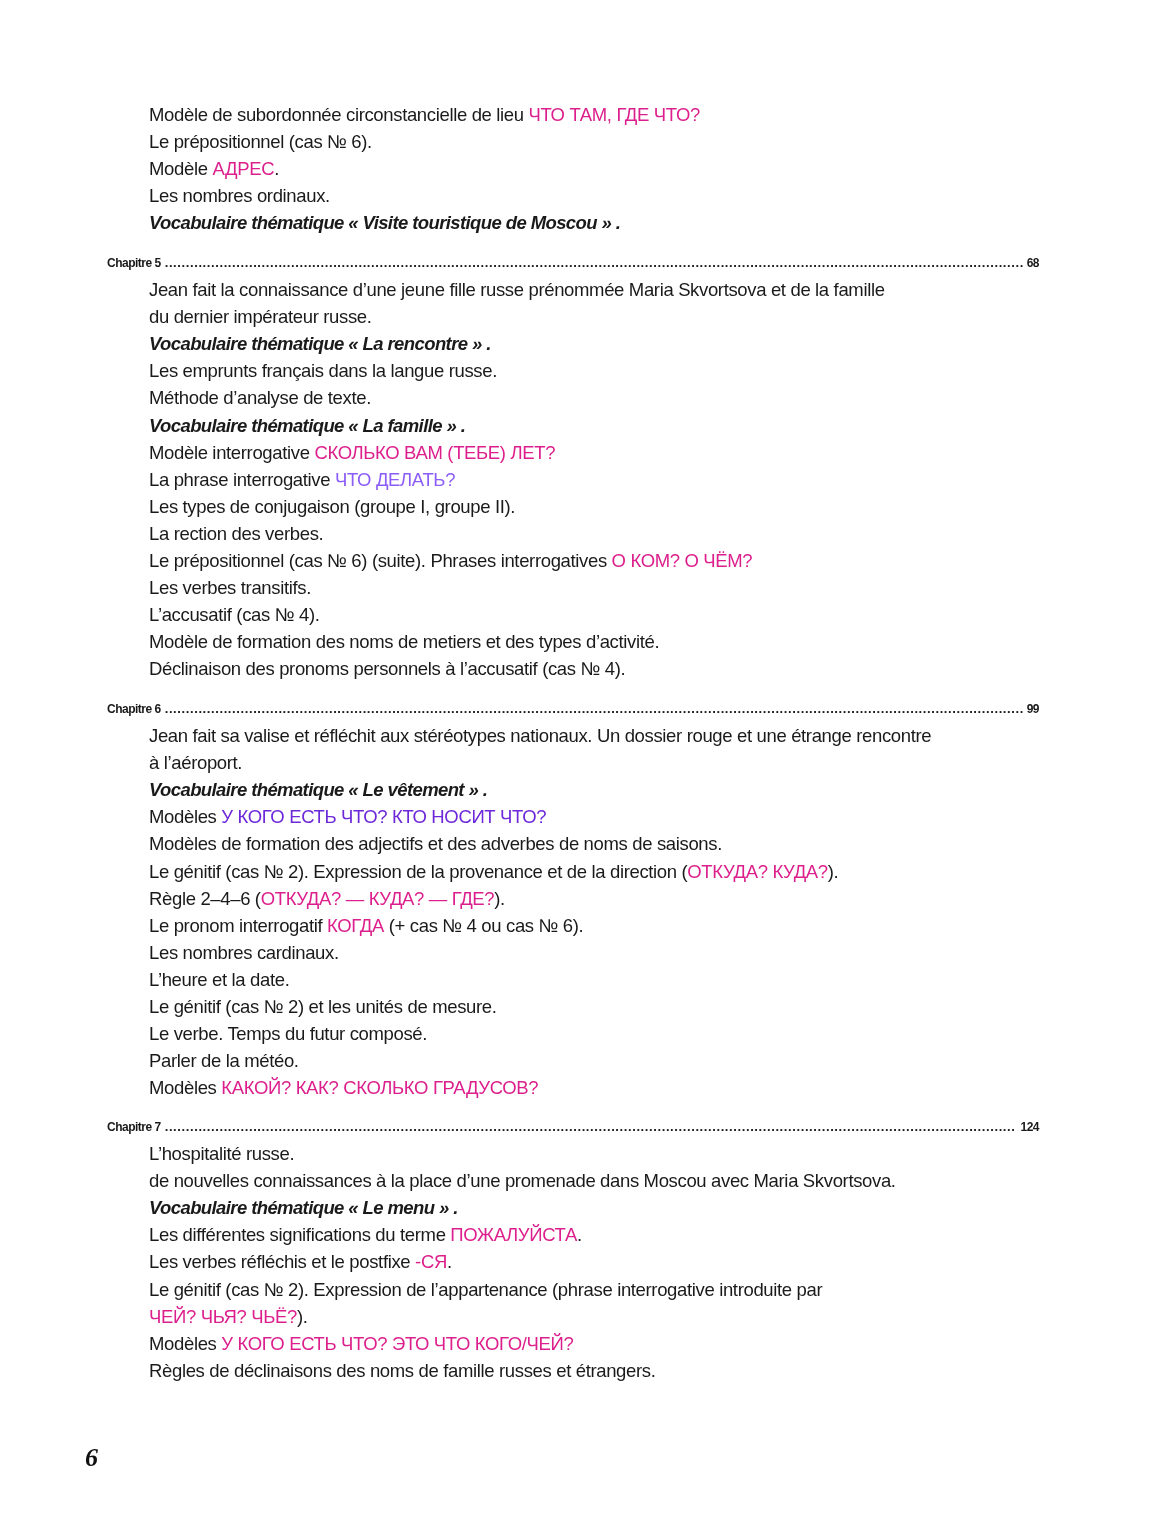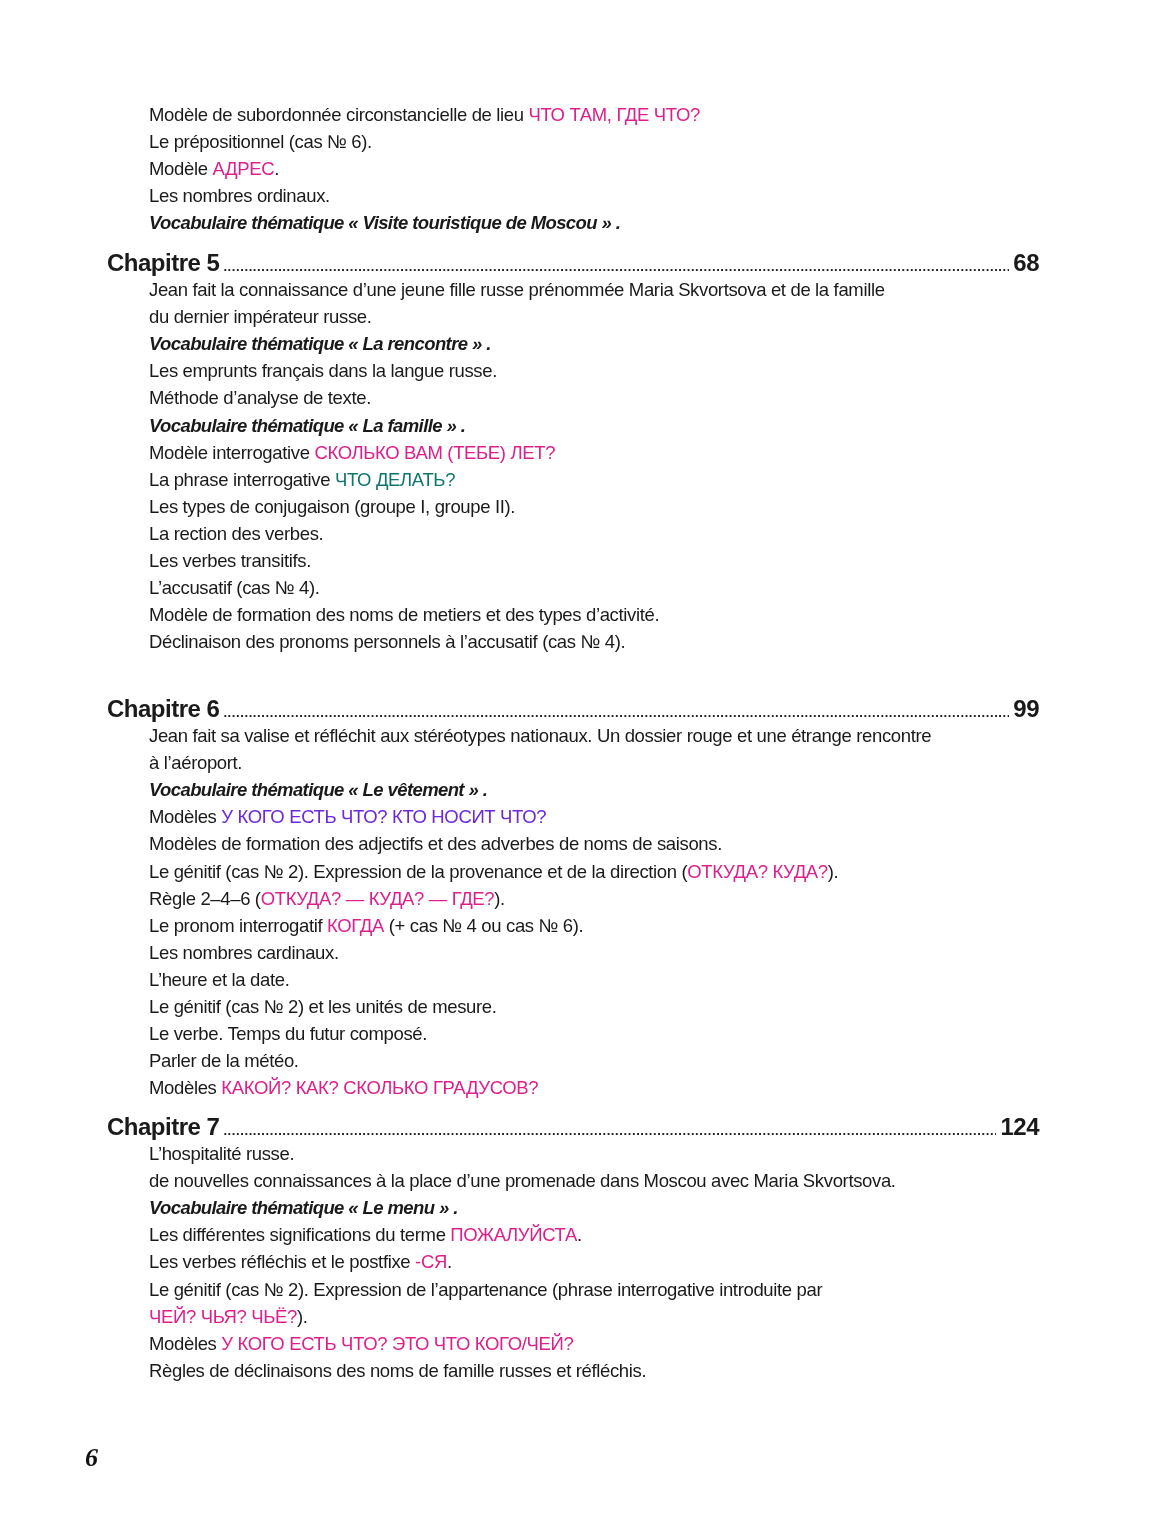--- a/index.html
+++ b/index.html
@@ -12,21 +12,21 @@
   .block { position: absolute; left: 107px; width: 932px; }
   .line {
     font-size: 18.5px; line-height: 27.1px; height: 27.1px;
     white-space: nowrap; letter-spacing: -0.35px;
   }
   .item { padding-left: 42px; }
   .vocab { font-weight: bold; font-style: italic; letter-spacing: -0.6px; }
   .ru { color: #dc1f8c; }
   .chap {
     display: flex; align-items: baseline; font-weight: bold;
-    font-size: 24px; line-height: 27.1px; height: 27.1px; letter-spacing: -0.5px;
+    font-size: 12px; line-height: 27.1px; height: 27.1px; letter-spacing: -0.5px;
   }
   .chap .leader {
     flex: 1; overflow: hidden; white-space: nowrap; margin: 0 4px;
     font-weight: bold; letter-spacing: 0.6px; font-size: 13px;
   }
   .chap .leader::before { content: "................................................................................................................................................................................................................................................................"; }
   .chap .num { font-weight: bold; }
   .pagenum {
     position: absolute; left: 85px; top: 1443px;
     font-family: "Liberation Serif", serif; font-weight: bold; font-style: italic;
@@ -50,23 +50,24 @@
         <span class="leader"></span>
         <span class="num">68</span>
       </div>
       <div class="line item"><span>Jean fait la connaissance d’une jeune fille russe prénommée Maria Skvortsova et de la famille</span></div>
       <div class="line item"><span>du dernier impérateur russe.</span></div>
       <div class="line item vocab"><span>Vocabulaire thématique « La rencontre » .</span></div>
       <div class="line item"><span>Les emprunts français dans la langue russe.</span></div>
       <div class="line item"><span>Méthode d’analyse de texte.</span></div>
       <div class="line item vocab"><span>Vocabulaire thématique « La famille » .</span></div>
       <div class="line item"><span>Modèle interrogative </span><span class="ru" style="color: rgb(220, 31, 140);">СКОЛЬКО ВАМ (ТЕБЕ) ЛЕТ?</span></div>
-      <div class="line item"><span>La phrase interrogative </span><span class="ru" style="color: #0f766e;">ЧТО ДЕЛАТЬ?</span></div>
+      <div class="line item"><span>La phrase interrogative </span><span class="ru" style="color: #8b5cf6;">ЧТО ДЕЛАТЬ?</span></div>
       <div class="line item"><span>Les types de conjugaison (groupe I, groupe II).</span></div>
       <div class="line item"><span>La rection des verbes.</span></div>
+      <div class="line item"><span>Le prépositionnel (cas № 6) (suite). Phrases interrogatives </span><span class="ru" style="color: rgb(220, 31, 140);">О КОМ? О ЧЁМ?</span></div>
       <div class="line item"><span>Les verbes transitifs.</span></div>
       <div class="line item"><span>L’accusatif (cas № 4).</span></div>
       <div class="line item"><span>Modèle de formation des noms de metiers et des types d’activité.</span></div>
       <div class="line item"><span>Déclinaison des pronoms personnels à l’accusatif (cas № 4).</span></div>
     </div>
   <div class="block" id="chap-1" style="top:695px;">
       <div class="chap">
         <span>Chapitre 6</span>
         <span class="leader"></span>
         <span class="num">99</span>
@@ -93,16 +94,16 @@
         <span class="num">124</span>
       </div>
       <div class="line item"><span>L’hospitalité russe.</span></div>
       <div class="line item"><span>de nouvelles connaissances à la place d’une promenade dans Moscou avec Maria Skvortsova.</span></div>
       <div class="line item vocab"><span>Vocabulaire thématique « Le menu » .</span></div>
       <div class="line item"><span>Les différentes significations du terme </span><span class="ru" style="color: rgb(220, 31, 140);">ПОЖАЛУЙСТА</span><span>.</span></div>
       <div class="line item"><span>Les verbes réfléchis et le postfixe </span><span class="ru" style="color: rgb(220, 31, 140);">-СЯ</span><span>.</span></div>
       <div class="line item"><span>Le génitif (cas № 2). Expression de l’appartenance (phrase interrogative introduite par</span></div>
       <div class="line item"><span class="ru" style="color: rgb(220, 31, 140);">ЧЕЙ? ЧЬЯ? ЧЬЁ?</span><span>).</span></div>
       <div class="line item"><span>Modèles </span><span class="ru" style="color: rgb(220, 31, 140); margin-top: 15px;">У КОГО ЕСТЬ ЧТО? ЭТО ЧТО КОГО/ЧЕЙ?</span></div>
-      <div class="line item"><span>Règles de déclinaisons des noms de famille russes et réfléchis.</span></div>
+      <div class="line item"><span>Règles de déclinaisons des noms de famille russes et étrangers.</span></div>
     </div>
   <div class="pagenum">6</div>
 </div>
 
 </body></html>

